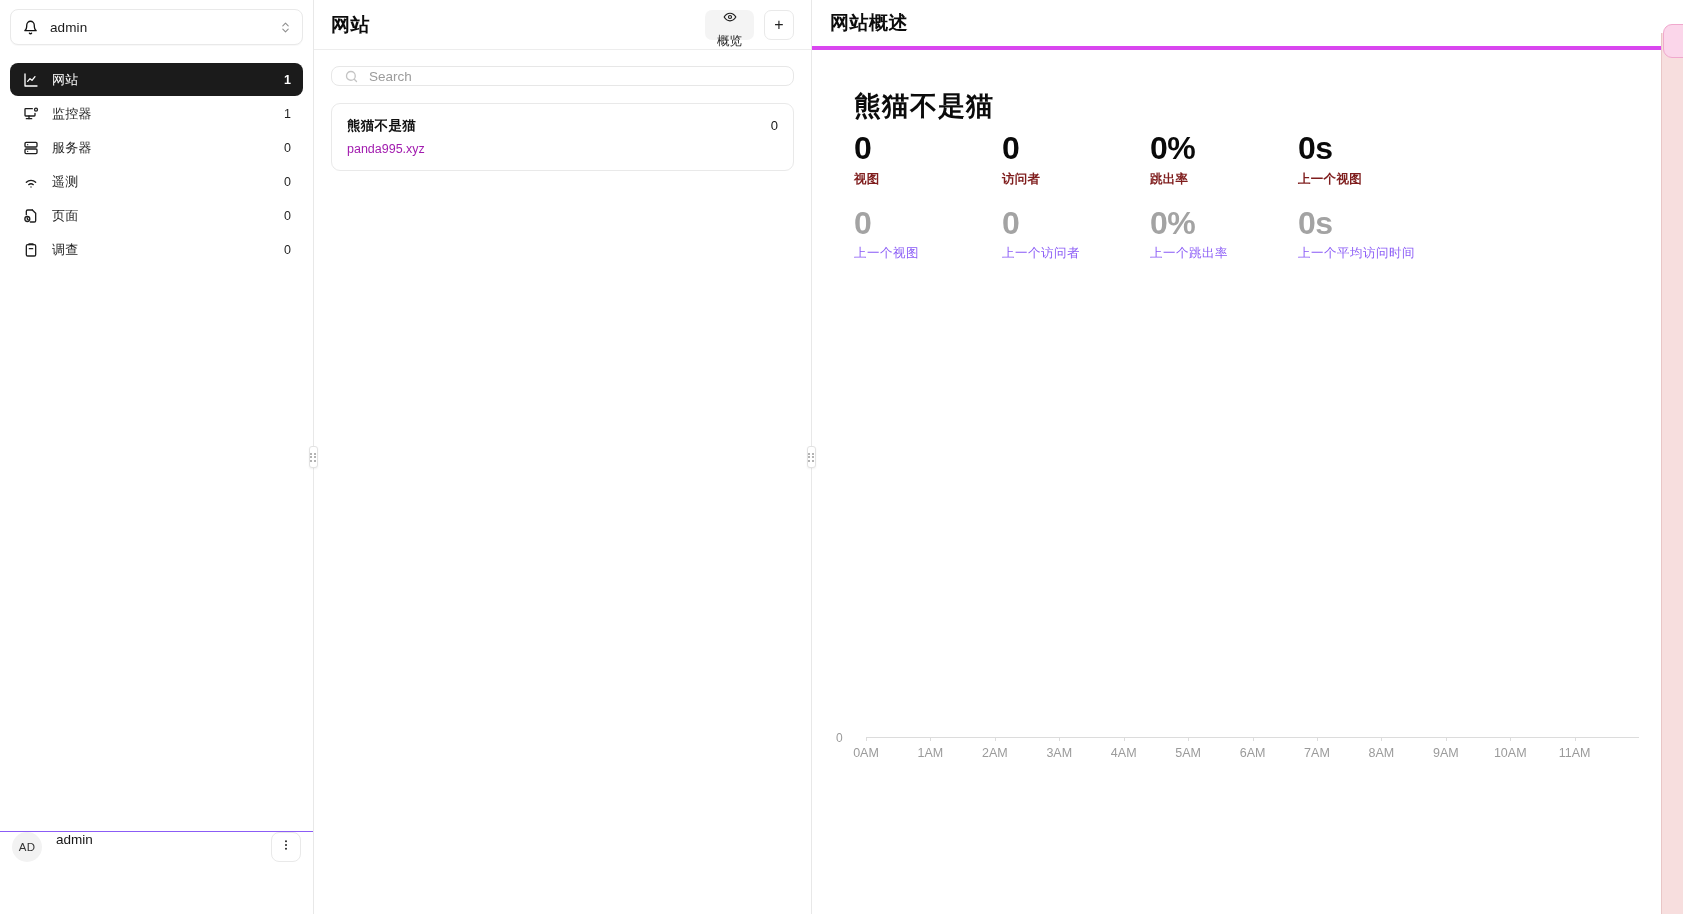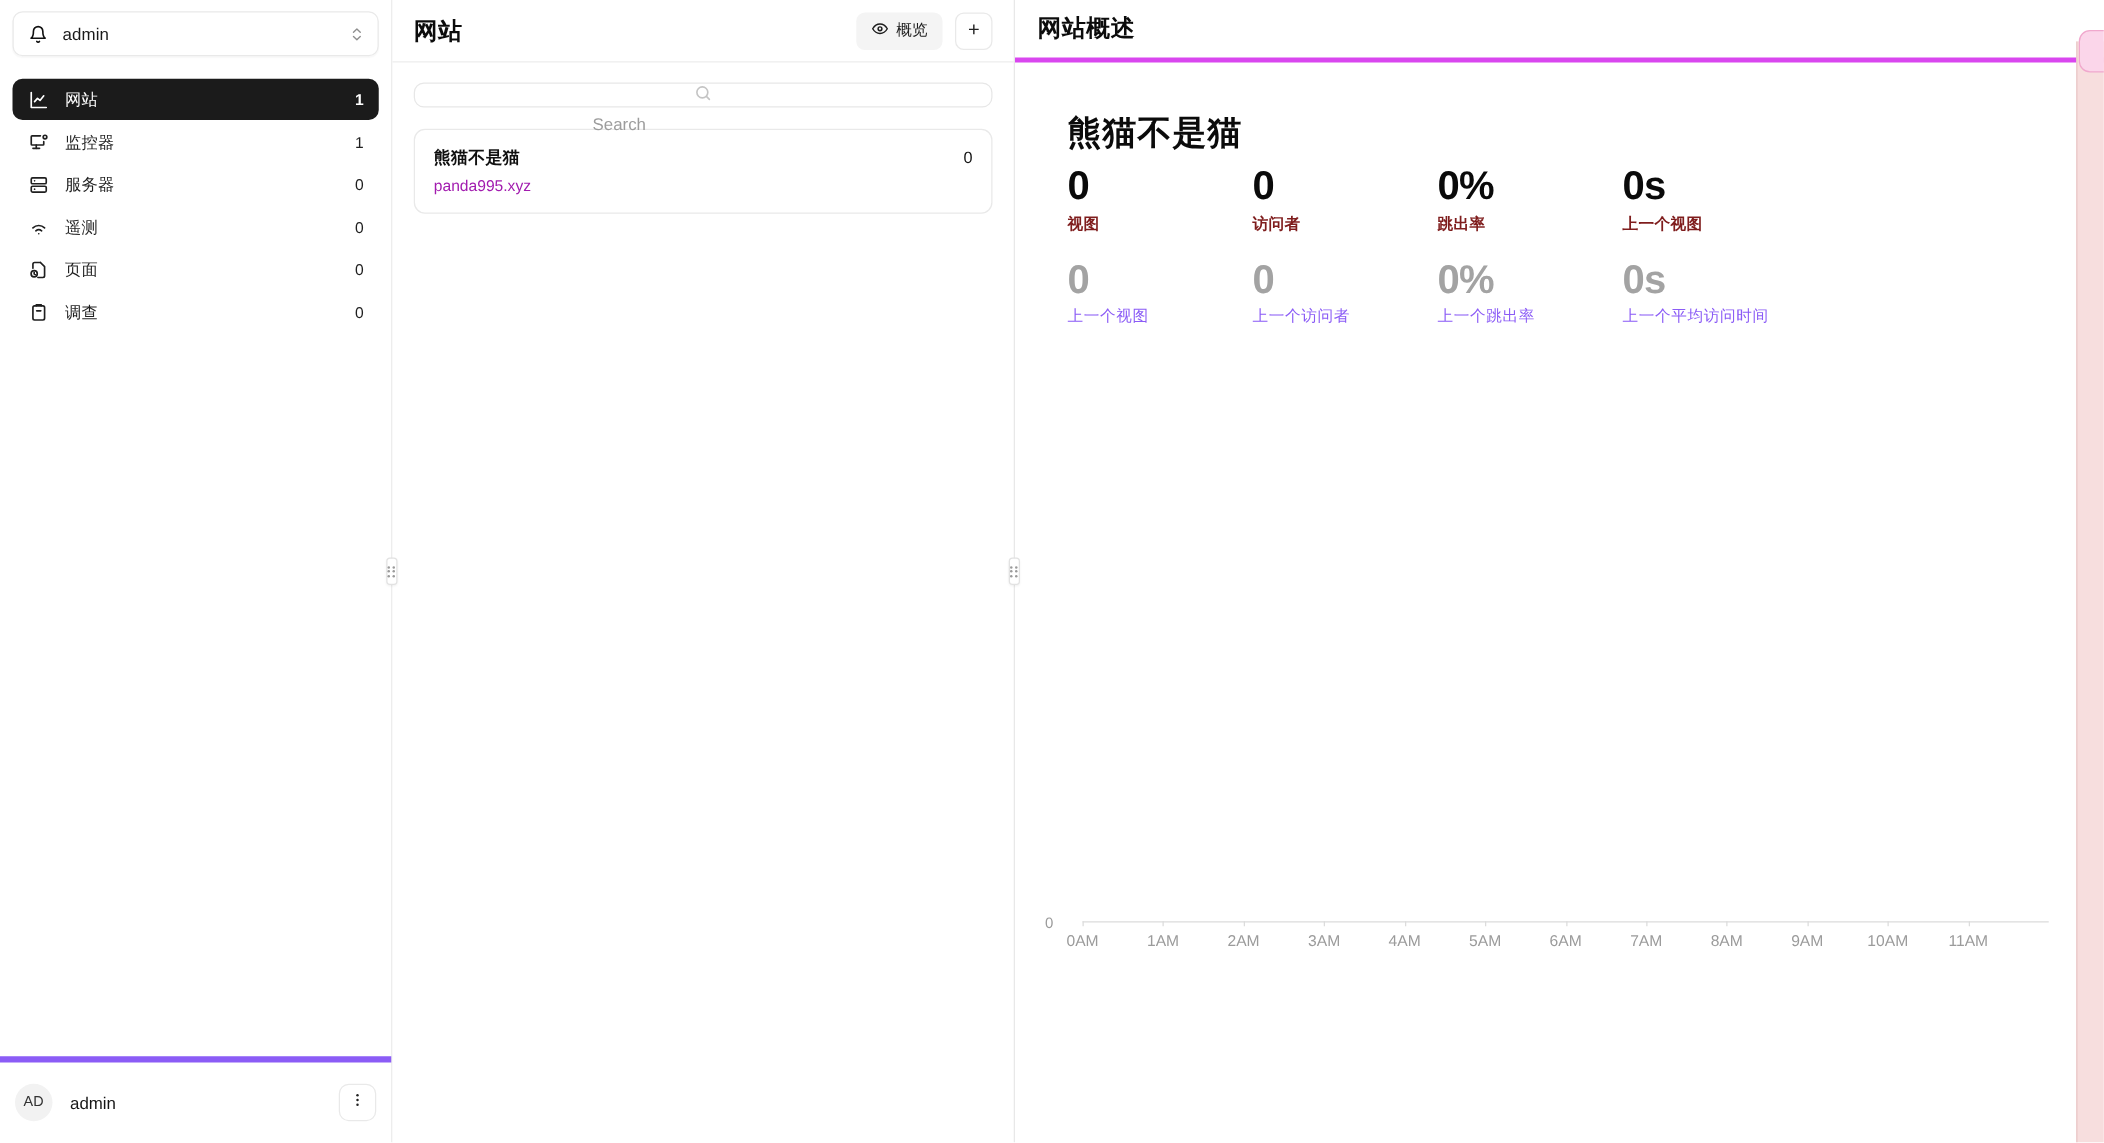--- a/index.html
+++ b/index.html
@@ -107,24 +107,23 @@
   }
   .nav-count {
     font-size: 12.5px;
     font-weight: 700;
     color: inherit;
   }
   .nav-item:not(.active) .nav-count { color: #1f1f1f; font-weight: 400;}
 
   .sb-spacer { flex: 1; }
   .sb-footer {
-    border-top: 5px solid #8b5cf6;
-    height: 69px;
-    display: flex;
-    align-items: center;
+    border-top: 1px solid #8b5cf6;
+    height: 83px;
+    display: flex;
     padding: 0 12px 0 12px;
     gap: 14px;
   }
   .avatar {
     width: 30px; height: 30px; border-radius: 50%;
     background: #f2f2f2;
     display: flex; align-items: center; justify-content: center;
     font-size: 11.5px; color: #333; letter-spacing: .3px;
     flex: 0 0 auto;
   }
@@ -191,20 +190,21 @@
     height: 30px;
     background: #f4f4f4;
     border: none;
     border-radius: 7px;
     display: flex; align-items: center; gap: 6px;
     padding: 0 12px;
     font-size: 12.5px;
     color: #1c1c1c;
     cursor: pointer;
     font-family: inherit;
+    flex-direction: column;
   }
   .btn-plus {
     width: 30px; height: 30px;
     background: #fff;
     border: 1px solid #e9e9e9;
     border-radius: 7px;
     display:flex; align-items:center; justify-content:center;
     cursor: pointer;
     font-size: 16px; color: #222;
     line-height: 1;
@@ -214,21 +214,20 @@
   .lp-body { padding: 16px 17px 0 17px; }
   .search-box {
     height: 20px;
     border: 1px solid #e7e7e7;
     border-radius: 8px;
     display: flex; align-items: center;
     padding: 0 12px;
     gap: 10px;
     background: #fff;
     cursor: text;
-    flex-direction: column;
   }
   .search-box .mag { opacity:.5; display:flex; flex:0 0 auto;}
   .search-box input {
     flex: 1;
     border: none; outline: none;
     font-size: 13.5px;
     font-family: inherit;
     color: #1a1a1a;
     background: transparent;
   }

